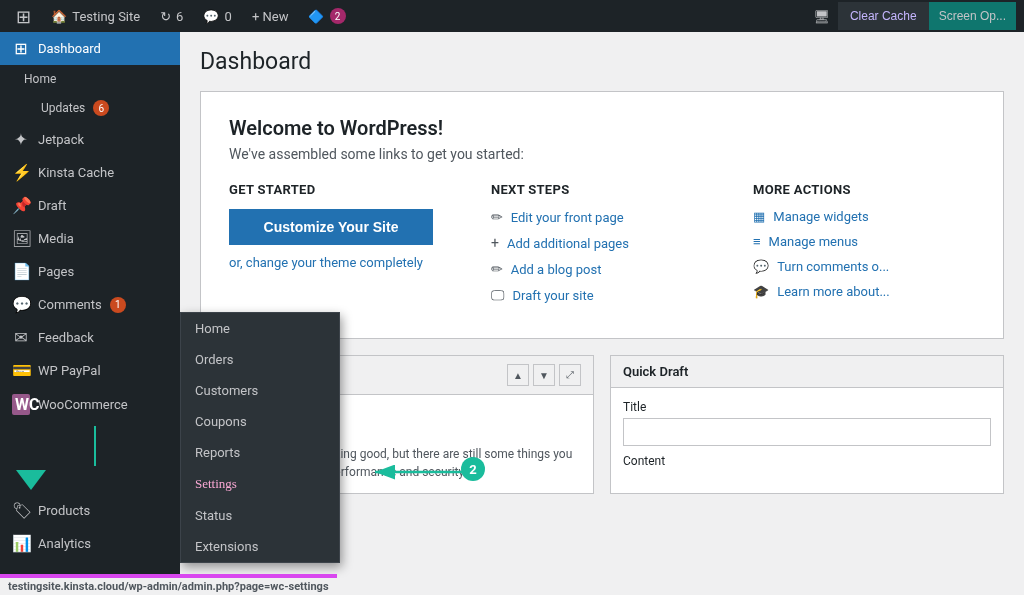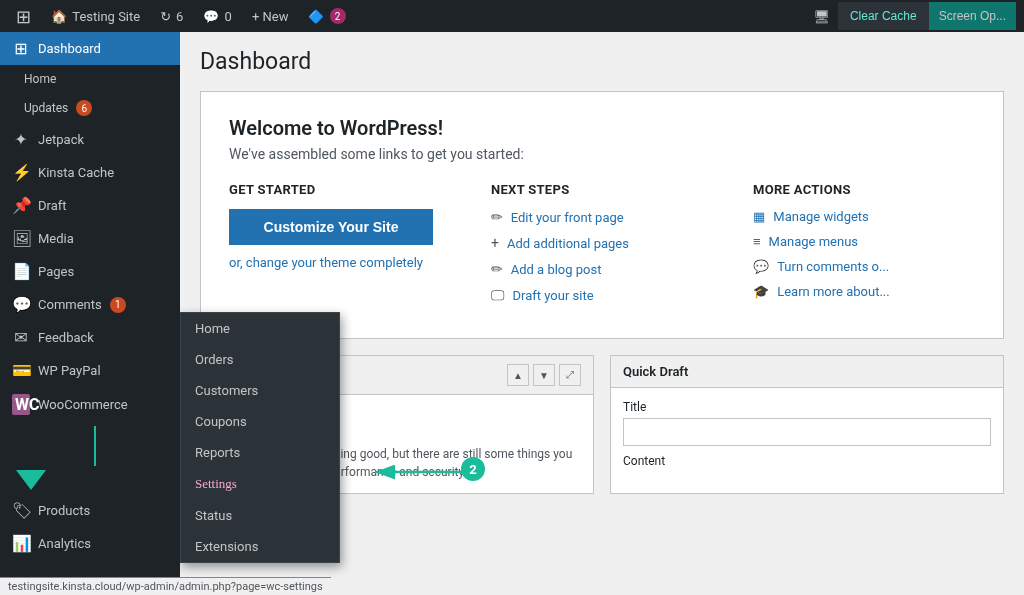--- a/index.html
+++ b/index.html
@@ -46,21 +46,21 @@
       background: #0f766e;
       color: #c3c4c7;
       border: none;
       padding: 4px 10px;
       cursor: pointer;
       font-size: 12px;
       height: 28px;
     }
     .clear-cache-btn {
       background: #2c3338;
-      color: #5eead4;
+      color: #c4b5fd;
       border: none;
       padding: 4px 12px;
       cursor: pointer;
       font-size: 12px;
       height: 28px;
       white-space: nowrap;
     }
 
     
     #layout {
@@ -256,25 +256,26 @@
       font-size: 13px;
       display: block;
     }
     .dropdown-menu .menu-item.highlighted { color: #f9a8d4; font-family: Liberation Serif, serif; }
 
     
     .url-bar {
       position: fixed;
       bottom: 0; left: 0;
       background: #f0f0f1;
-      border-top: 1px solid #d946ef;
+      border-top: 4px solid #d946ef;
       padding: 2px 8px;
       font-size: 11px;
       color: #50575e;
       z-index: 500;
+      font-weight: bold;
     }
 
     
     .woo-icon {
       background: #96588a;
       color: #fff;
       font-size: 9px;
       padding: 1px 3px;
       border-radius: 2px;
       font-weight: bold;
@@ -318,21 +319,21 @@
 
   <div id="sidebar">
     <div class="sidebar-item active">
       <span class="icon">⊞</span>
       <span>Dashboard</span>
     </div>
 
     <div class="sidebar-item" style="padding-left:24px; font-size:12px;">
       <span>Home</span>
     </div>
-    <div class="sidebar-item" style="padding-left:24px; font-size:12px;">
+    <div class="sidebar-item" style="padding-left:41px; font-size:12px;">
       <span>Updates</span>
       <span class="adminbar-badge">6</span>
     </div>
 
     <div class="sidebar-item">
       <span class="icon">✦</span>
       <span>Jetpack</span>
     </div>
     <div class="sidebar-item">
       <span class="icon">⚡</span>

